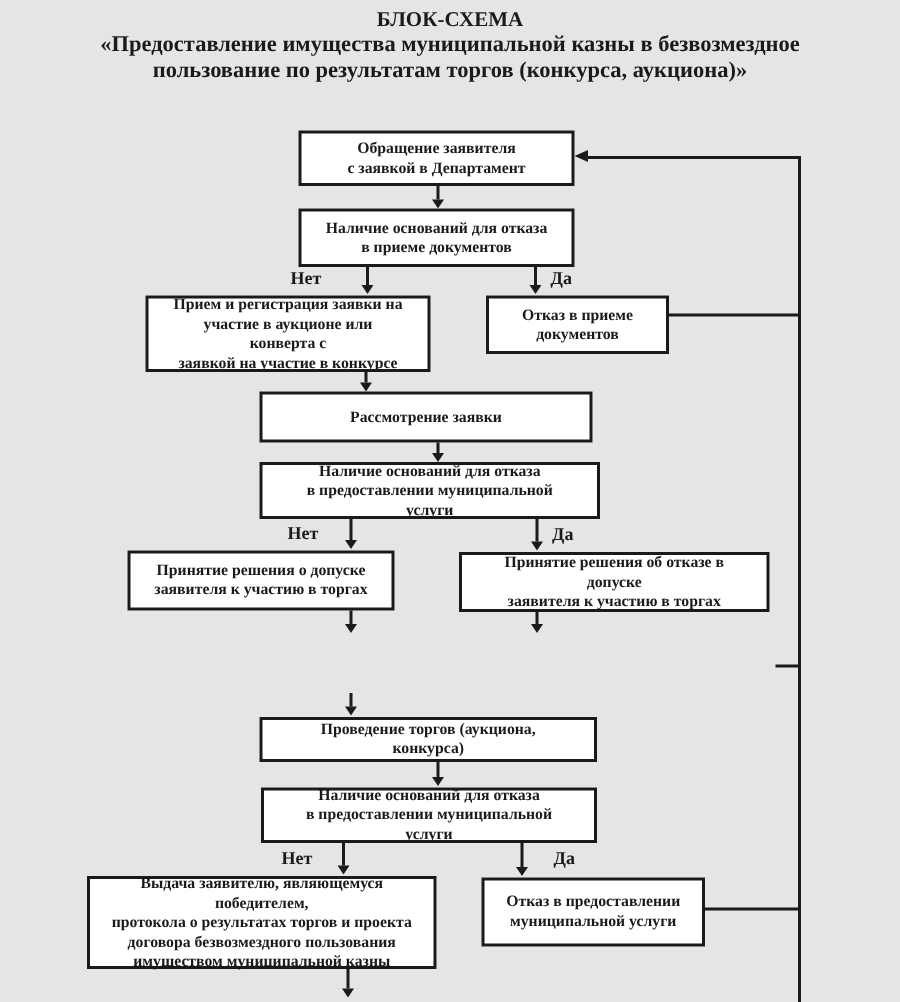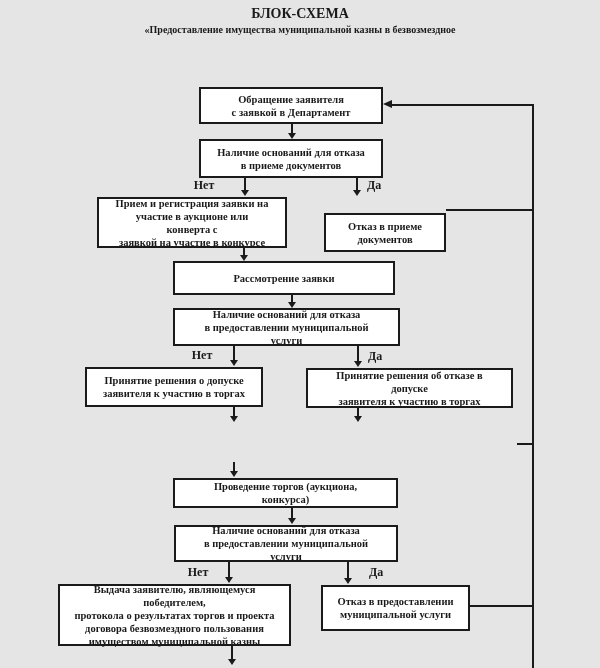--- a/index.html
+++ b/index.html
@@ -5,21 +5,21 @@
   html,body{margin:0;padding:0;background:#ffffff;}
   .canvas{
     position:relative;width:600px;height:668px;background:#e5e5e5;overflow:hidden;
     font-family:"Liberation Serif","DejaVu Serif",serif;color:#1a1a1a;
   }
   .title{
     position:absolute;left:0;top:5px;width:600px;text-align:center;
     font-weight:bold;
   }
   .title .t-small{font-size:14px;line-height:17px;}
-  .title .t-big{font-size:10px;line-height:16.5px;}
+  .title .t-big{font-size:15px;line-height:16.5px;}
   .node{
     position:absolute;border:2px solid #1a1a1a;background:#ffffff;
     display:flex;align-items:center;justify-content:center;text-align:center;
     font-size:10.5px;line-height:13px;font-weight:bold;
     white-space:pre-line;padding:1px 14px;box-sizing:border-box;
   }
   .line{position:absolute;background:#1a1a1a;}
   .varrow{position:absolute;width:1.5px;background:#1a1a1a;}
   .varrow::after{
     content:"";position:absolute;bottom:-6px;left:-3.6px;width:0;height:0;
@@ -37,30 +37,31 @@
   .lbl-right{text-align:center;}
 </style>
 </head>
 <body>
 
 <div class="canvas">
 
   <div class="title">
     <div class="t-small">БЛОК-СХЕМА</div>
     <div class="t-big">«Предоставление имущества муниципальной казны в безвозмездное</div>
+    <div class="t-big">пользование по результатам торгов (конкурса, аукциона)»</div>
   </div>
 
   <div class="node" style="left:199px;top:87px;width:184px;height:37px">Обращение заявителя
 с заявкой в Департамент</div>
   <div class="node" style="left:199px;top:139px;width:184px;height:39px">Наличие оснований для отказа
 в приеме документов</div>
   <div class="node" style="left:97px;top:197px;width:190px;height:51px">Прием и регистрация заявки на
 участие в аукционе или конверта с
 заявкой на участие в конкурсе</div>
-  <div class="node" style="left:324px;top:213px;width:122px;height:39px">Отказ в приеме
+  <div class="node" style="left:324px;top:197px;width:122px;height:39px">Отказ в приеме
 документов</div>
   <div class="node" style="left:173px;top:261px;width:222px;height:34px">Рассмотрение заявки</div>
   <div class="node" style="left:173px;top:308px;width:227px;height:38px">Наличие оснований для отказа
 в предоставлении муниципальной услуги</div>
   <div class="node" style="left:85px;top:367px;width:178px;height:40px">Принятие решения о  допуске
 заявителя к участию в торгах</div>
   <div class="node" style="left:306px;top:368px;width:207px;height:40px">Принятие решения об отказе в  допуске
 заявителя к участию в торгах</div>
   <div class="node" style="left:173px;top:478px;width:225px;height:30px">Проведение торгов (аукциона, конкурса)</div>
   <div class="node" style="left:174px;top:525px;width:224px;height:37px">Наличие оснований для отказа

